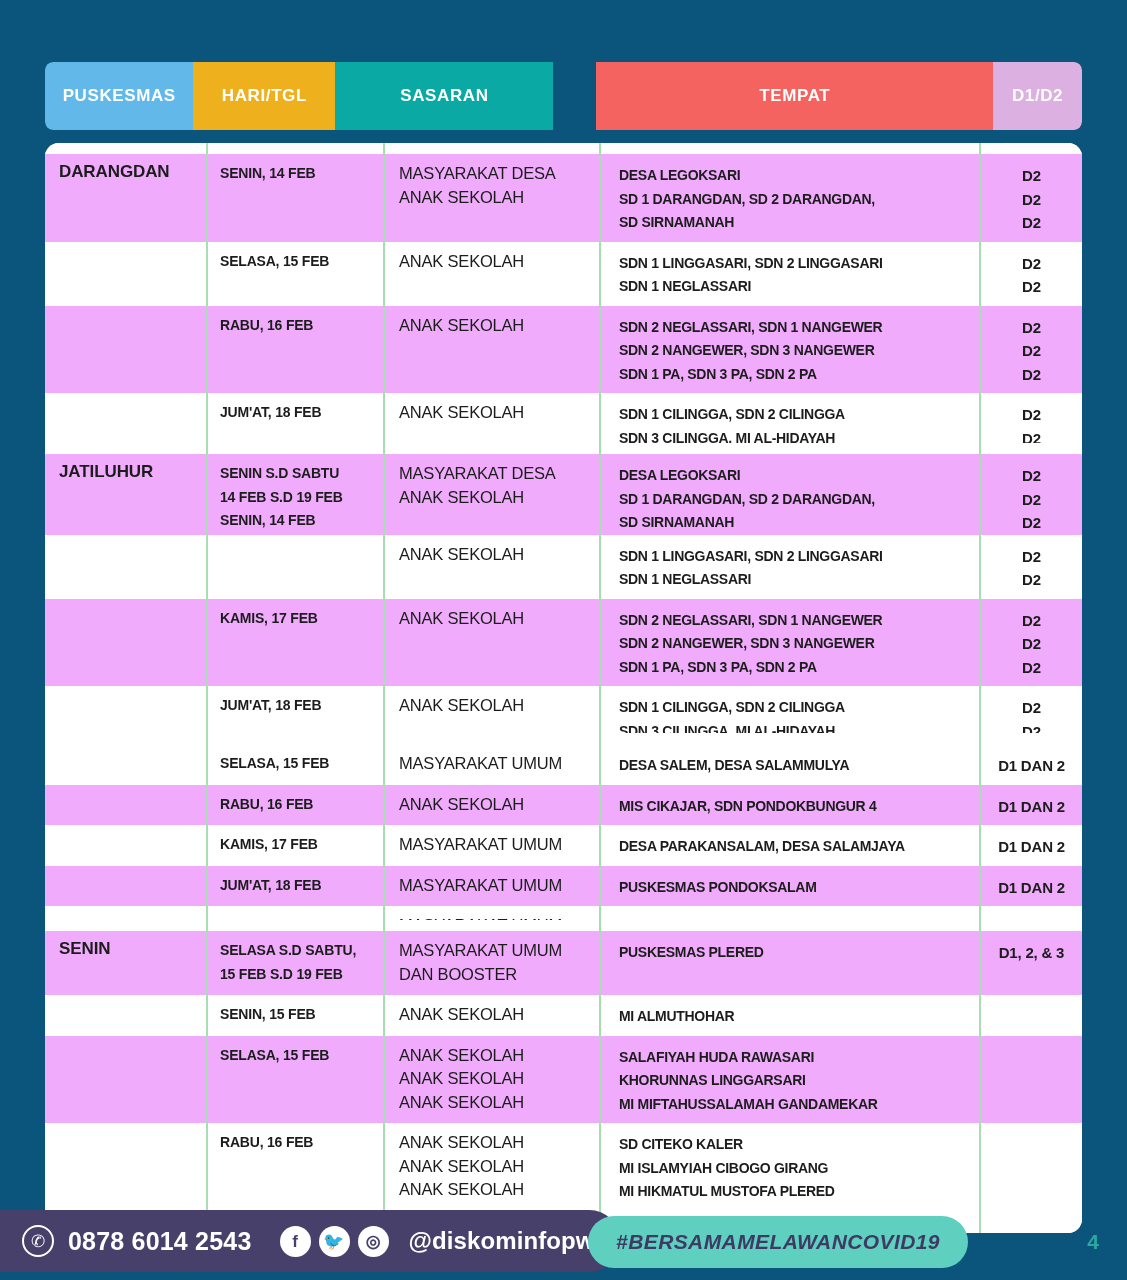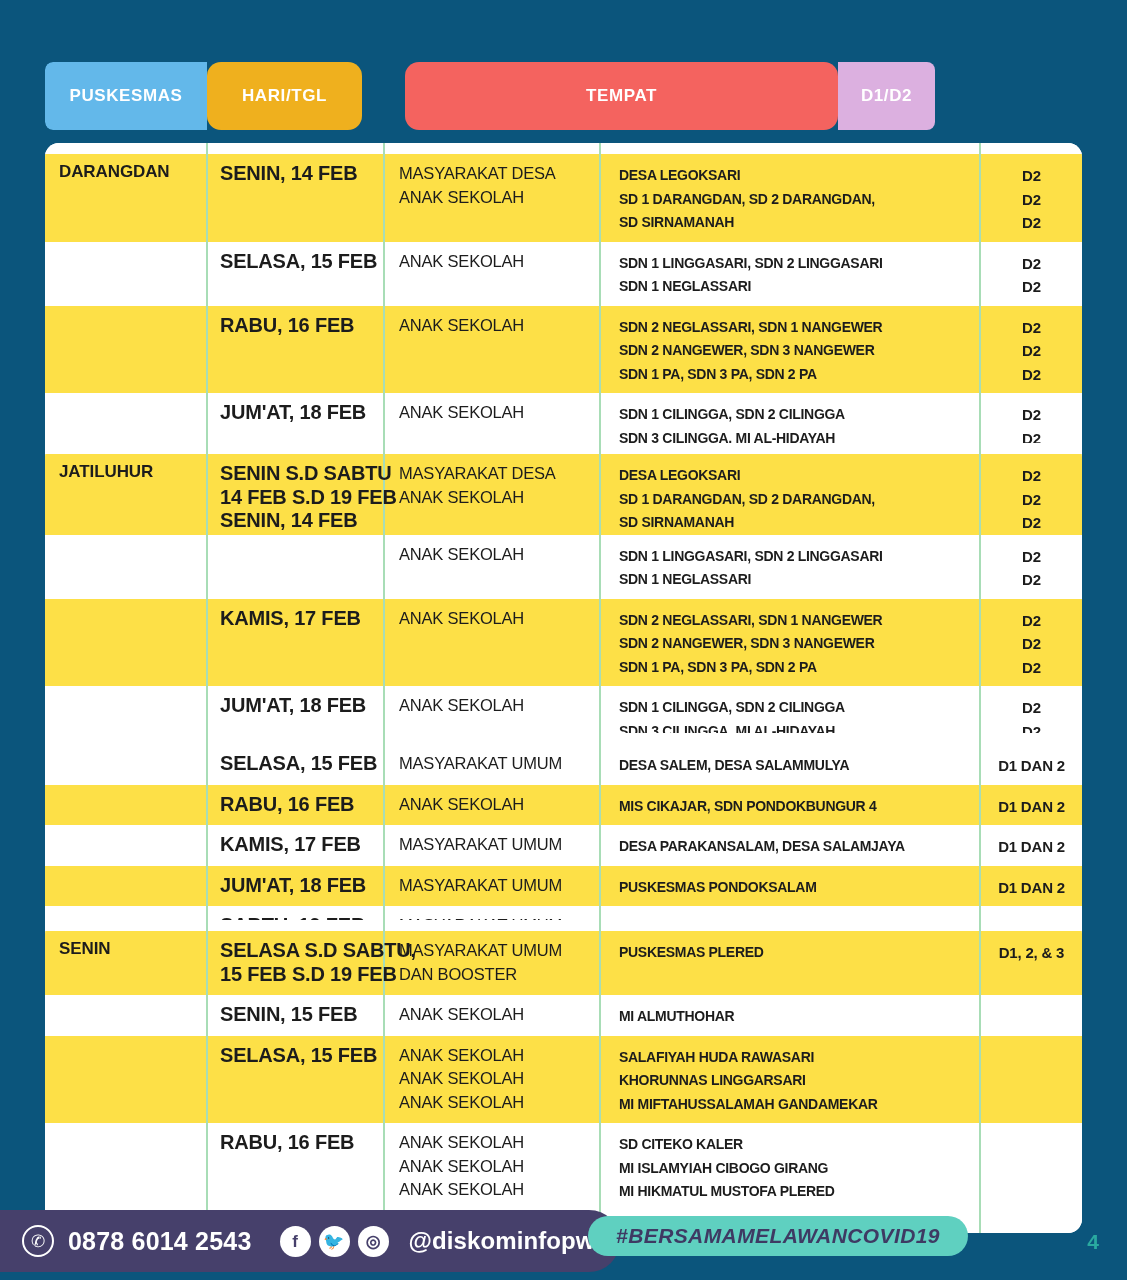--- a/index.html
+++ b/index.html
@@ -31,21 +31,20 @@
   }
   .header-cell {
     display: flex;
     align-items: center;
     justify-content: center;
     color: #ffffff;
     font-weight: bold;
     font-size: 17px;
     letter-spacing: 0.6px;
     height: 100%;
-    border-radius: 14px;
   }
   .hc-puskesmas { width: 162px; background: #63b8ea; border-radius: 8px 0 0 8px; }
   .hc-hari      { width: 155px; background: #efb01e; }
   .hc-sasaran   { width: 238px; background: #0aa9a3; }
   .hc-tempat    { width: 433px; background: #f4635f; margin-left: 43px; }
   .hc-d12       { width: 97px;  background: #dcb0e0; border-radius: 0 8px 8px 0; }
 
   
   .card {
     position: absolute;
@@ -60,33 +59,33 @@
   .tbl col.c-hari   { width: 177px; }
   .tbl col.c-sas    { width: 216px; }
   .tbl col.c-tempat { width: 380px; }
   .tbl col.c-d12    { width: 102px; }
 
   .tbl td {
     vertical-align: top;
     padding: 0;
     color: #1c1c1c;
   }
-  .band-alt { background: #fde047; }
+  .band-alt { background: #f0abfc; }
   .band-plain { background: #ffffff; }
 
   .c-pusk-txt {
     font-size: 17px;
     font-weight: bold;
     letter-spacing: -0.1px;
     padding-left: 14px;
     padding-top: 8px;
     white-space: nowrap;
   }
   .c-hari-txt {
-    font-size: 20px;
+    font-size: 14px;
     font-weight: bold;
     letter-spacing: -0.2px;
     padding-left: 12px;
     padding-top: 8px;
   }
   .c-sas-txt {
     font-size: 16.5px;
     font-weight: normal;
     letter-spacing: -0.2px;
     padding-left: 14px;
@@ -140,21 +139,21 @@
     width: 31px; height: 31px; border-radius: 50%;
     background: #ffffff; color: #46406b;
     display: flex; align-items: center; justify-content: center;
     font-size: 17px; font-weight: bold; line-height: 1;
   }
   .handle { color: #ffffff; font-size: 24px; font-weight: bold; margin-left: 6px; letter-spacing: 0.1px; }
   .hash-pill {
     position: absolute;
     left: 588px;
     top: 14px;
-    height: 40px;
+    height: 52px;
     width: 380px;
     background: #5fd0c0;
     border-radius: 26px;
     display: flex;
     align-items: center;
     justify-content: center;
   }
   .hash-txt {
     color: #3e3a63; font-size: 21px; font-weight: bold; font-style: italic;
     letter-spacing: 0.4px;
@@ -165,20 +164,21 @@
   }
 </style>
 </head>
 <body>
 
 <div class="page">
 
   <div class="header-bar">
     <div class="header-cell hc-puskesmas">PUSKESMAS</div>
     <div class="header-cell hc-hari">HARI/TGL</div>
+    <div class="header-cell hc-sasaran">SASARAN</div>
     <div class="header-cell hc-tempat">TEMPAT</div>
     <div class="header-cell hc-d12">D1/D2</div>
   </div>
 
   <div id="cards-host">
       <div class="card" style="top: 143px;">
         <table class="tbl">
           <colgroup>
             <col class="c-pusk">
             <col class="c-hari">

